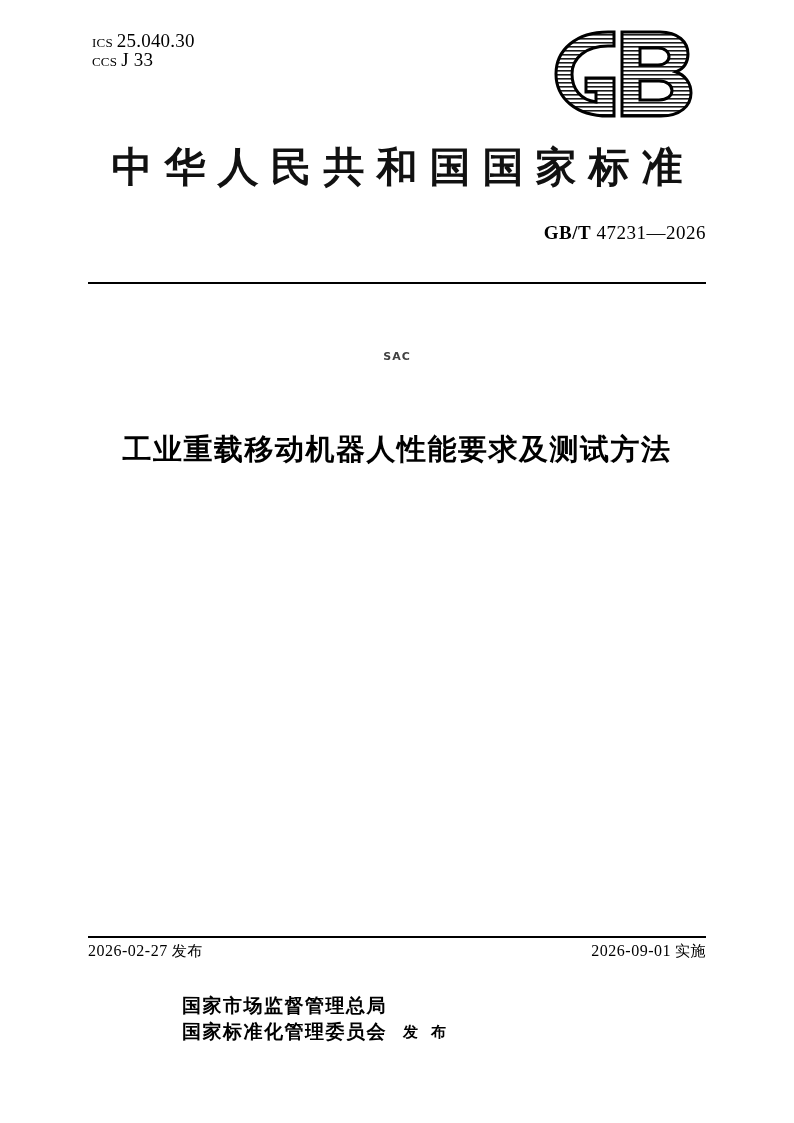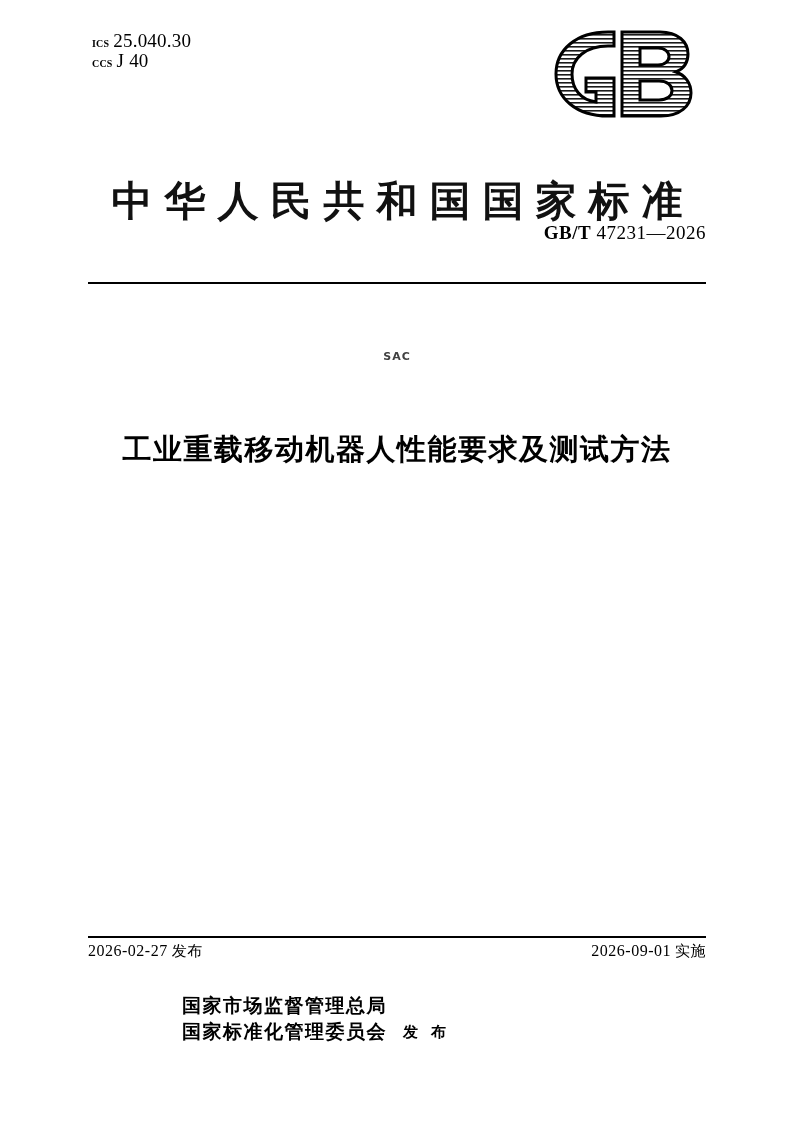--- a/index.html
+++ b/index.html
@@ -31,22 +31,22 @@
     top: 32px;
     font-family: "Liberation Serif", serif;
     font-size: 13px;
     line-height: 17px;
     letter-spacing: 0.2px;
   }
   .ics-line {
     white-space: nowrap;
   }
   .ics-key {
-    font-weight: bold;
-    font-size: 10px;
+    font-weight: normal;
+    font-size: 13px;
   }
   .ics-val {
     font-weight: normal;
     font-size: 19px;
     margin-left: 4px;
   }
 
   
   .gb-emblem {
     position: absolute;
@@ -68,21 +68,20 @@
     top: 140px;
     width: 794px;
     text-align: center;
     font-family: "DejaVu Sans", sans-serif;
     font-weight: bold;
     font-size: 41px;
     letter-spacing: 12px;
     text-indent: 12px;
     color: #111;
     white-space: nowrap;
-    margin-top: 34px;
   }
 
   
   .std-number {
     position: absolute;
     right: 88px;
     top: 222px;
     font-family: Liberation Serif, serif;
     font-size: 19px;
     letter-spacing: 0.5px;
@@ -213,21 +212,21 @@
 </head>
 <body>
 
 <div class="page">
 
   <div class="ics-block">
     <div class="ics-line">
       <span class="ics-key">ICS</span><span class="ics-val">25.040.30</span>
     </div>
     <div class="ics-line">
-      <span class="ics-key">CCS</span><span class="ics-val">J 40</span>
+      <span class="ics-key">CCS</span><span class="ics-val">J 33</span>
     </div>
   </div>
 
   <div class="gb-emblem">
     <svg viewBox="0 0 170 96" xmlns="http://www.w3.org/2000/svg">
       <defs>
         <pattern id="hatch" width="4" height="4" patternUnits="userSpaceOnUse" patternTransform="rotate(0)">
           <rect width="4" height="4" fill="#ffffff"></rect>
           <rect width="4" height="1.6" y="0" fill="#1a1a1a"></rect>
         </pattern>

